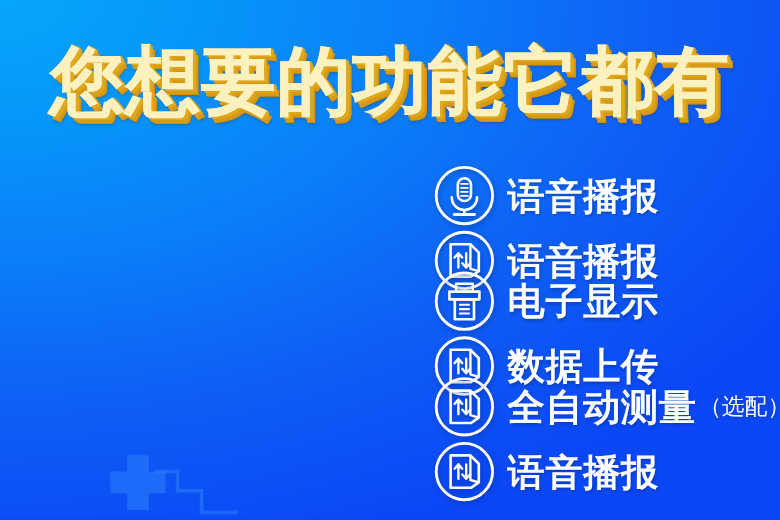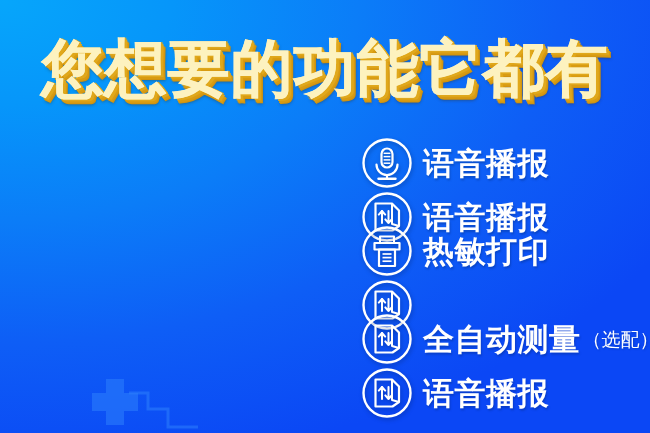--- a/index.html
+++ b/index.html
@@ -162,34 +162,35 @@
           <svg viewBox="0 0 54 54" xmlns="http://www.w3.org/2000/svg">
             <circle cx="27" cy="27" r="23.5" fill="none" stroke="#ffffff" stroke-width="2.4"></circle>
             <path d="M20 12.5 H34 V19 H20 Z" fill="none" stroke="#ffffff" stroke-width="2.0" stroke-linejoin="round"></path>
             <path d="M14.5 19 H39.5 V25.5 H14.5 Z" fill="none" stroke="#ffffff" stroke-width="2.2" stroke-linejoin="round"></path>
             <path d="M19 25.5 H35 V42 H19 Z" fill="none" stroke="#ffffff" stroke-width="2.2" stroke-linejoin="round"></path>
             <line x1="22.5" y1="30" x2="31.5" y2="30" stroke="#ffffff" stroke-width="1.7"></line>
             <line x1="22.5" y1="33.6" x2="31.5" y2="33.6" stroke="#ffffff" stroke-width="1.7"></line>
             <line x1="22.5" y1="37.2" x2="31.5" y2="37.2" stroke="#ffffff" stroke-width="1.7"></line>
           </svg>
         </span>
-        <span class="feature-label">热敏打印</span>
+        <span class="feature-label">电子显示</span>
         <span class="feature-note"></span>
       </div>
 
       <div class="feature col-2">
         <span class="icon-badge">
           <svg viewBox="0 0 54 54" xmlns="http://www.w3.org/2000/svg">
             <circle cx="27" cy="27" r="23.5" fill="none" stroke="#ffffff" stroke-width="2.4"></circle>
             <path d="M15.5 13.5 H32 L39 20.5 V36 L32.5 40.5 H15.5 Z" fill="none" stroke="#ffffff" stroke-width="2.2" stroke-linejoin="round"></path>
             <path d="M32 13.5 V34 L39 36" fill="none" stroke="#ffffff" stroke-width="2.0" stroke-linejoin="round"></path>
             <path d="M22 33 V21 M22 21 l-3.2 3.6 M22 21 l3.2 3.6" fill="none" stroke="#ffffff" stroke-width="2.0" stroke-linecap="round" stroke-linejoin="round"></path>
             <path d="M28.5 21 V33 M28.5 33 l-3.2 -3.6 M28.5 33 l3.2 -3.6" fill="none" stroke="#ffffff" stroke-width="2.0" stroke-linecap="round" stroke-linejoin="round"></path>
           </svg>
         </span>
+        <span class="feature-label">数据上传</span>
         <span class="feature-note"></span>
       </div>
     </div>
 
     <div class="feature-row">
 
       <div class="feature col-1">
         <span class="icon-badge">
           <svg viewBox="0 0 54 54" xmlns="http://www.w3.org/2000/svg">
             <circle cx="27" cy="27" r="23.5" fill="none" stroke="#ffffff" stroke-width="2.4"></circle>

